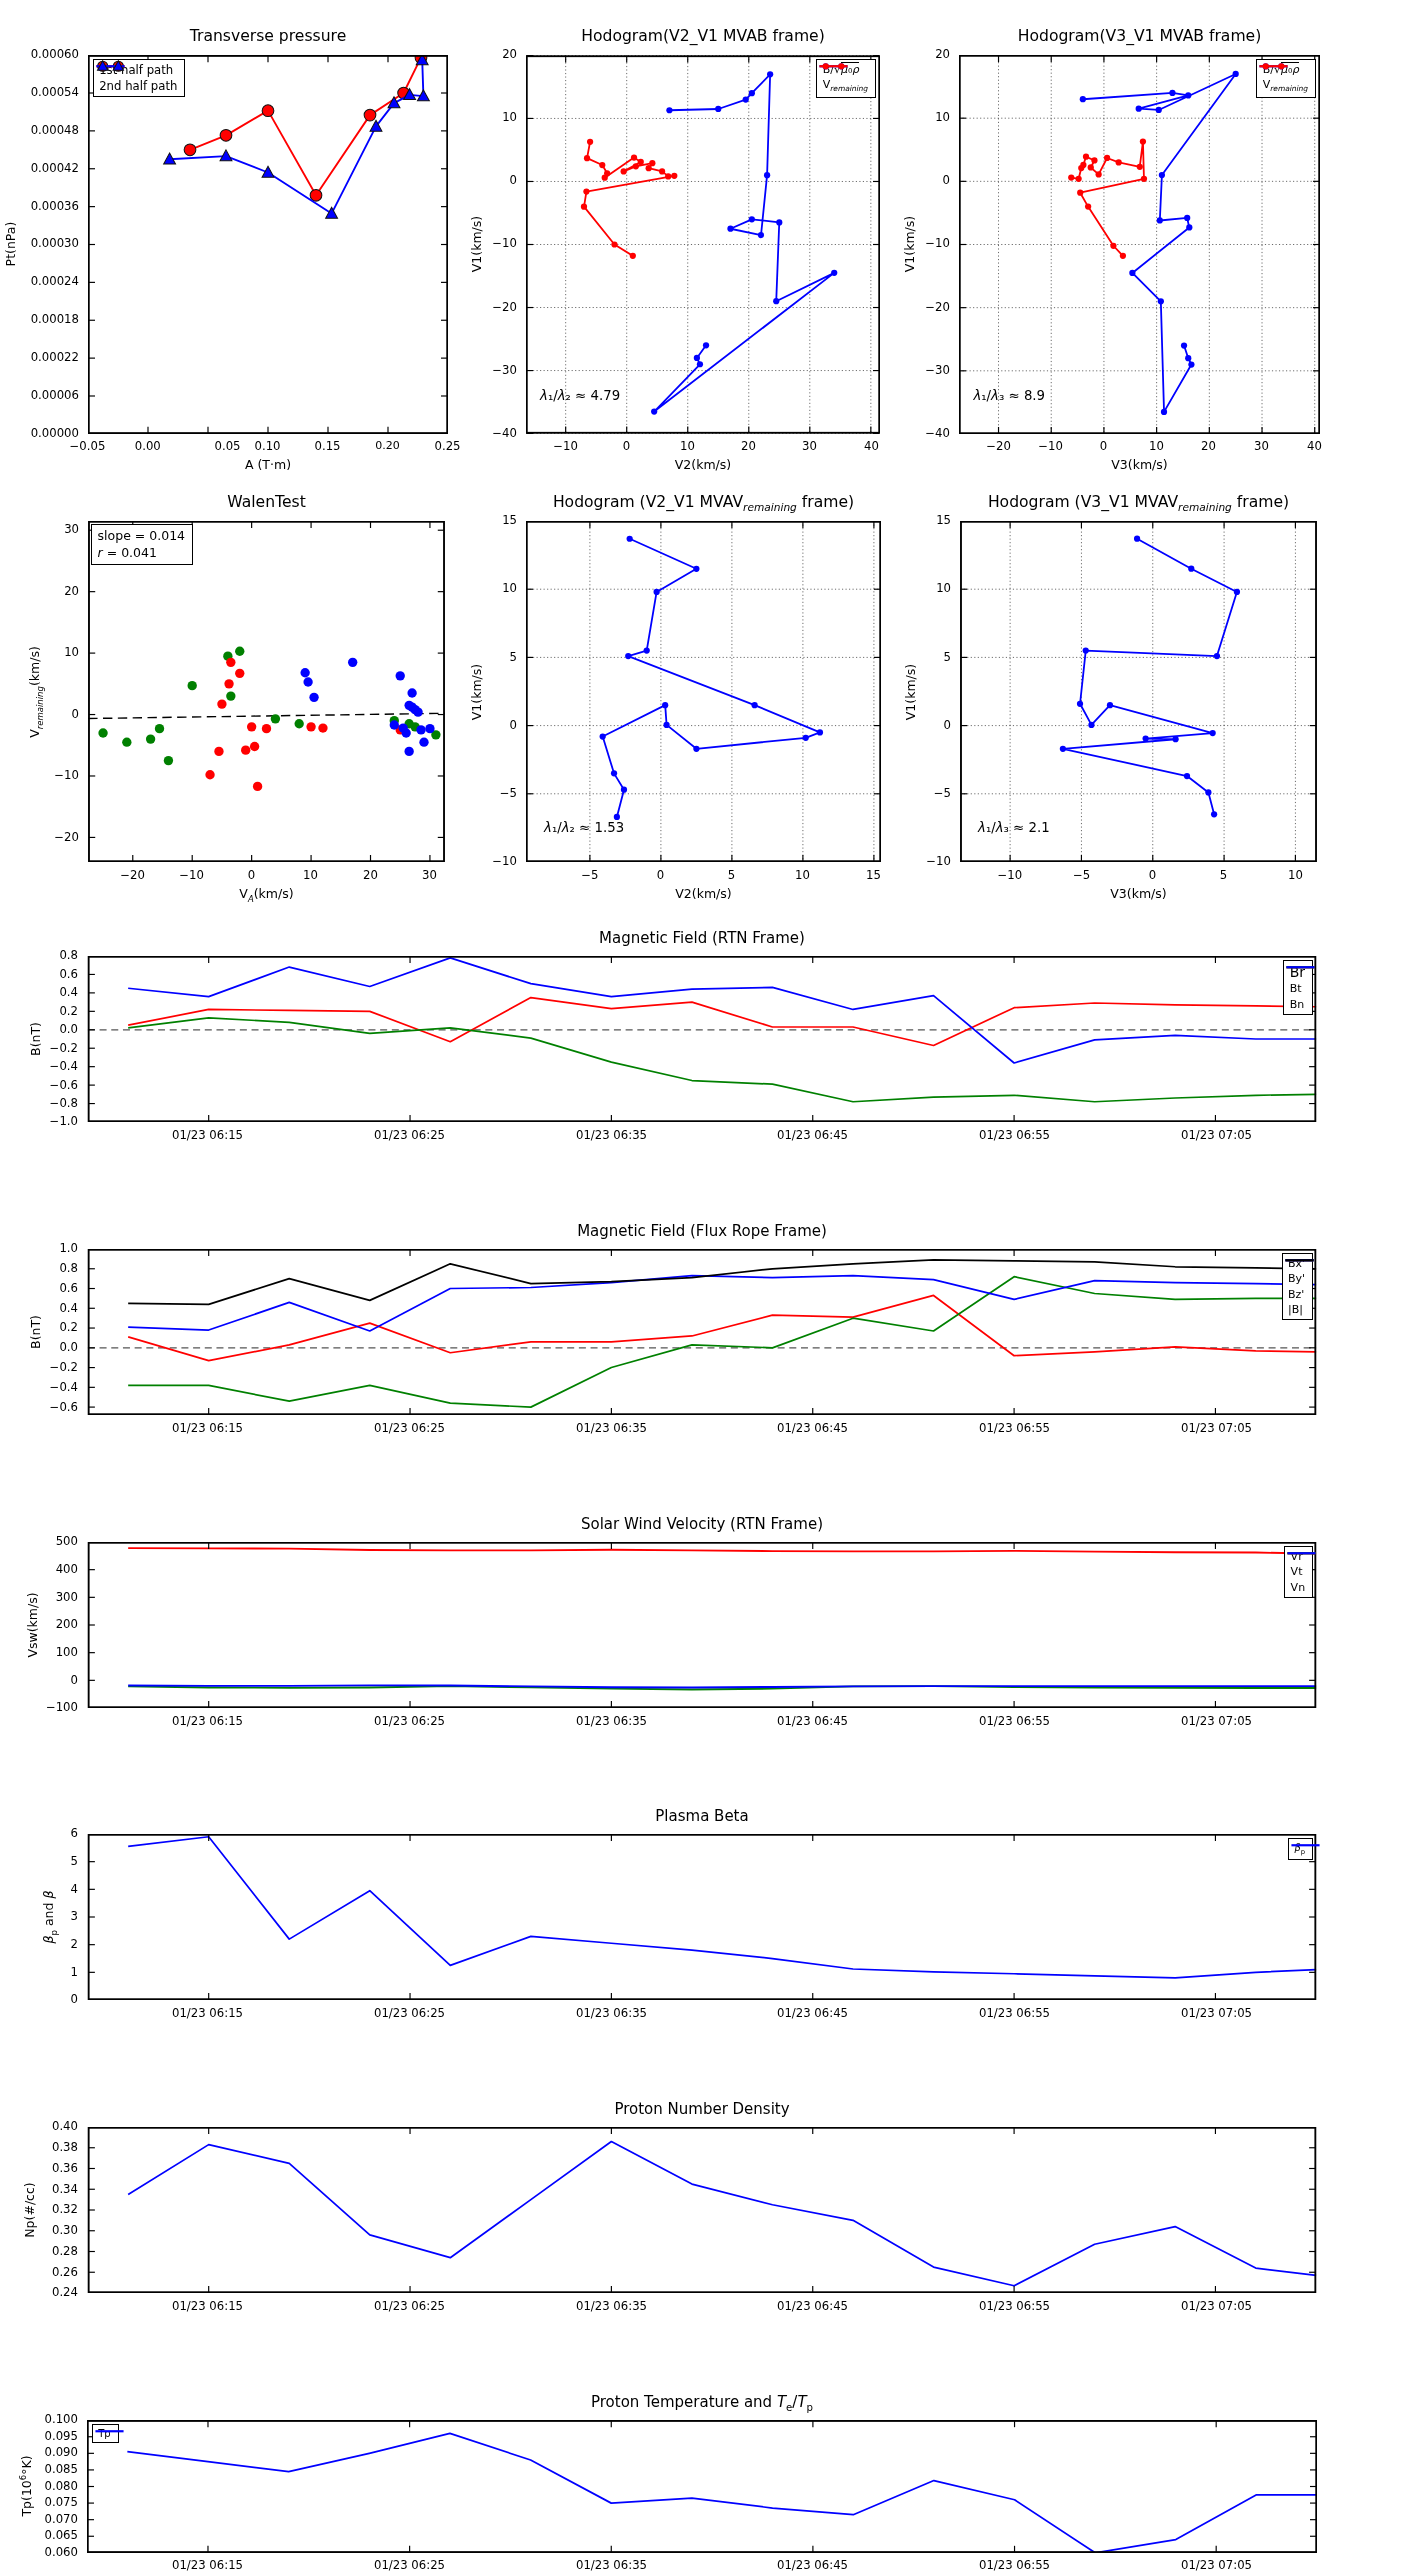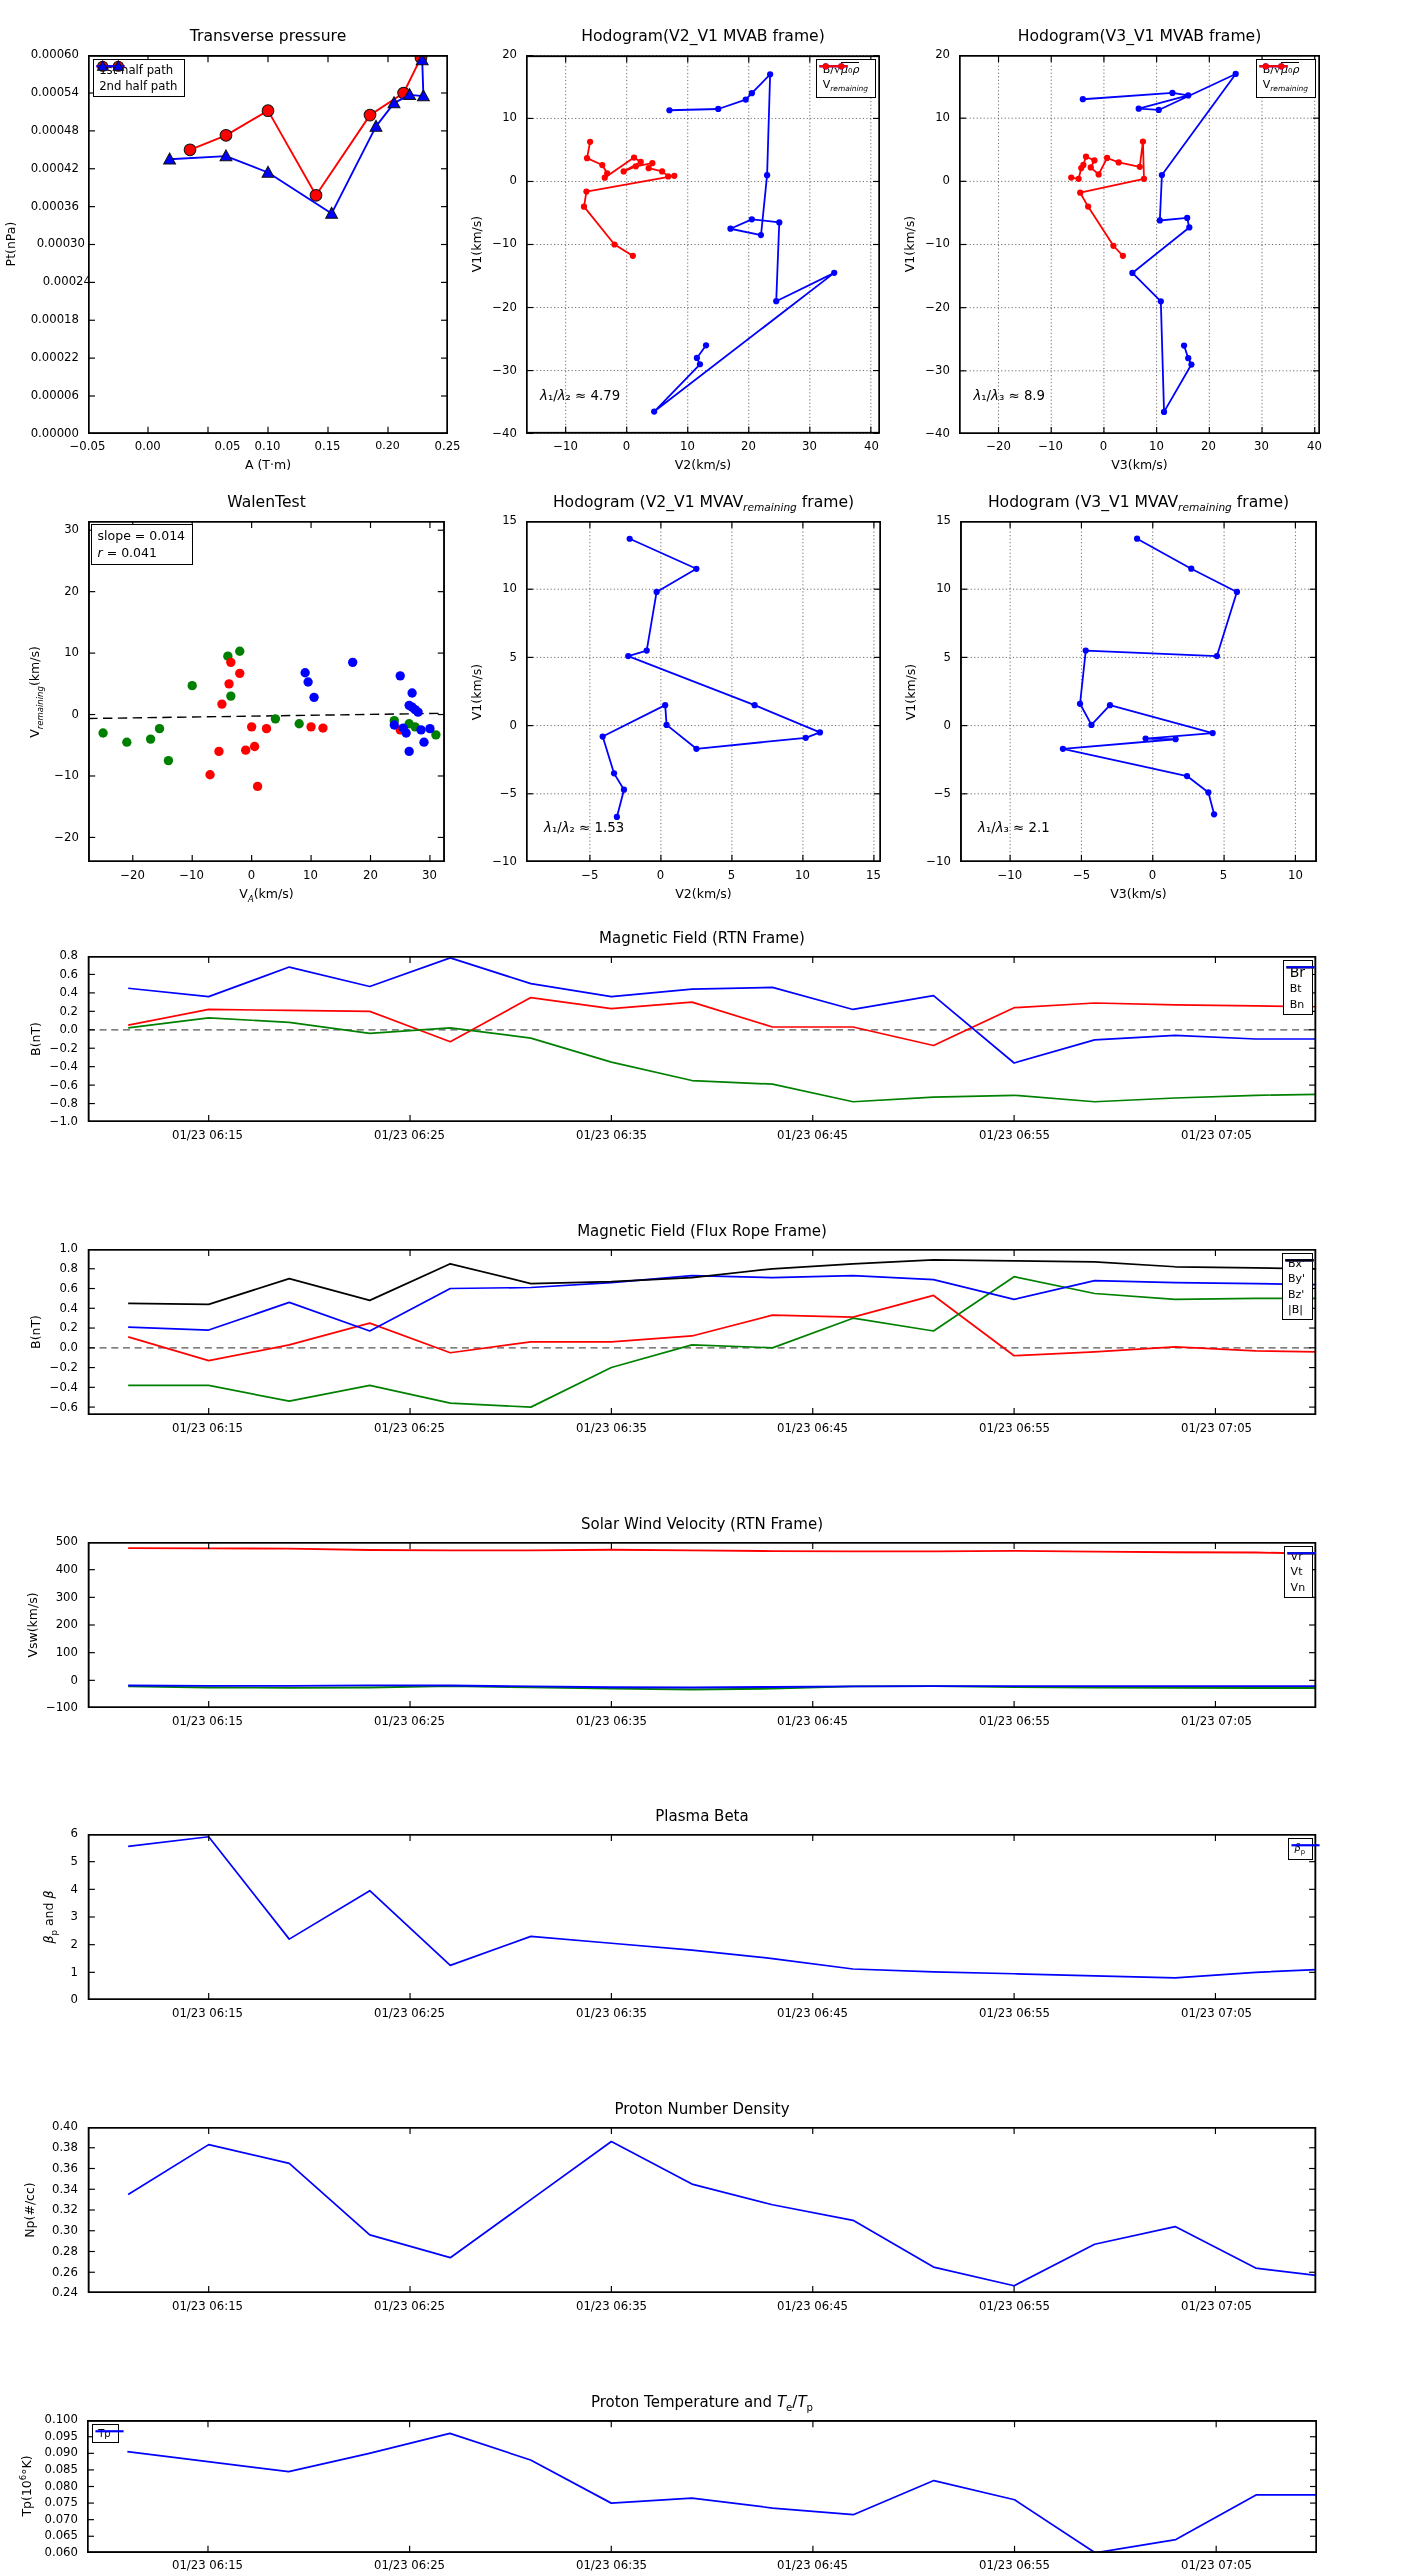--- a/index.html
+++ b/index.html
@@ -86,22 +86,22 @@
       <div class="lbl" style="left: 5.3px; top: 384px; width: 109px; text-align: center; font-size: 11.7px;">0.00</div>
       <div class="lbl" style="left: 65px; top: 384px; width: 109px; text-align: center; font-size: 11.7px; padding-left: 20px;">0.05</div>
       <div class="lbl" style="left: 125px; top: 384px; width: 109px; text-align: center; font-size: 11.7px;">0.10</div>
       <div class="lbl" style="left: 185px; top: 384px; width: 109px; text-align: center; font-size: 11.7px;">0.15</div>
       <div class="lbl" style="left: 245px; top: 384px; width: 109px; text-align: center; font-size: 11px;">0.20</div>
       <div class="lbl" style="left: 305px; top: 384px; width: 109px; text-align: center; font-size: 11.7px;">0.25</div>
       <div class="lbl" style="left: -87px; top: 371px; width: 78px; text-align: right; font-size: 11.7px;">0.00000</div>
       <div class="lbl" style="left: -87px; top: 333px; width: 78px; text-align: right; font-size: 11.7px;">0.00006</div>
       <div class="lbl" style="left: -87px; top: 295px; width: 78px; text-align: right; font-size: 11.7px;">0.00022</div>
       <div class="lbl" style="left: -87px; top: 257px; width: 78px; text-align: right; font-size: 11.7px;">0.00018</div>
-      <div class="lbl" style="left: -87px; top: 219px; width: 78px; text-align: right; font-size: 11.7px; padding-left: 12px;">0.00024</div>
-      <div class="lbl" style="left: -87px; top: 181px; width: 78px; text-align: right; font-size: 11.7px; padding-left: 6px;">0.00030</div>
+      <div class="lbl" style="left: -87px; top: 219px; width: 78px; text-align: right; font-size: 11.7px;">0.00024</div>
+      <div class="lbl" style="left: -87px; top: 181px; width: 78px; text-align: right; font-size: 11.7px;">0.00030</div>
       <div class="lbl" style="left: -87px; top: 144px; width: 78px; text-align: right; font-size: 11.7px;">0.00036</div>
       <div class="lbl" style="left: -87px; top: 106px; width: 78px; text-align: right; font-size: 11.7px;">0.00042</div>
       <div class="lbl" style="left: -87px; top: 68px; width: 78px; text-align: right; font-size: 11.7px;">0.00048</div>
       <div class="lbl" style="left: -87px; top: 30px; width: 78px; text-align: right; font-size: 11.7px;">0.00054</div>
       <div class="lbl" style="left: -87px; top: -7.8px; width: 78px; text-align: right; font-size: 11.7px;">0.00060</div>
       <div class="legend" style="left: 4.7px; top: 3.9px;">
         <div class="lentry" style="font-size: 11.7px;">
           <svg width="33" height="12.5" viewBox="0 0 42 16">
             <line x1="3" y1="8" x2="39" y2="8" stroke="#ff0000" stroke-width="2.8"></line>
             <circle cx="11" cy="8" r="6.5" fill="#ff0000" stroke="#111" stroke-width="1.3"></circle>

